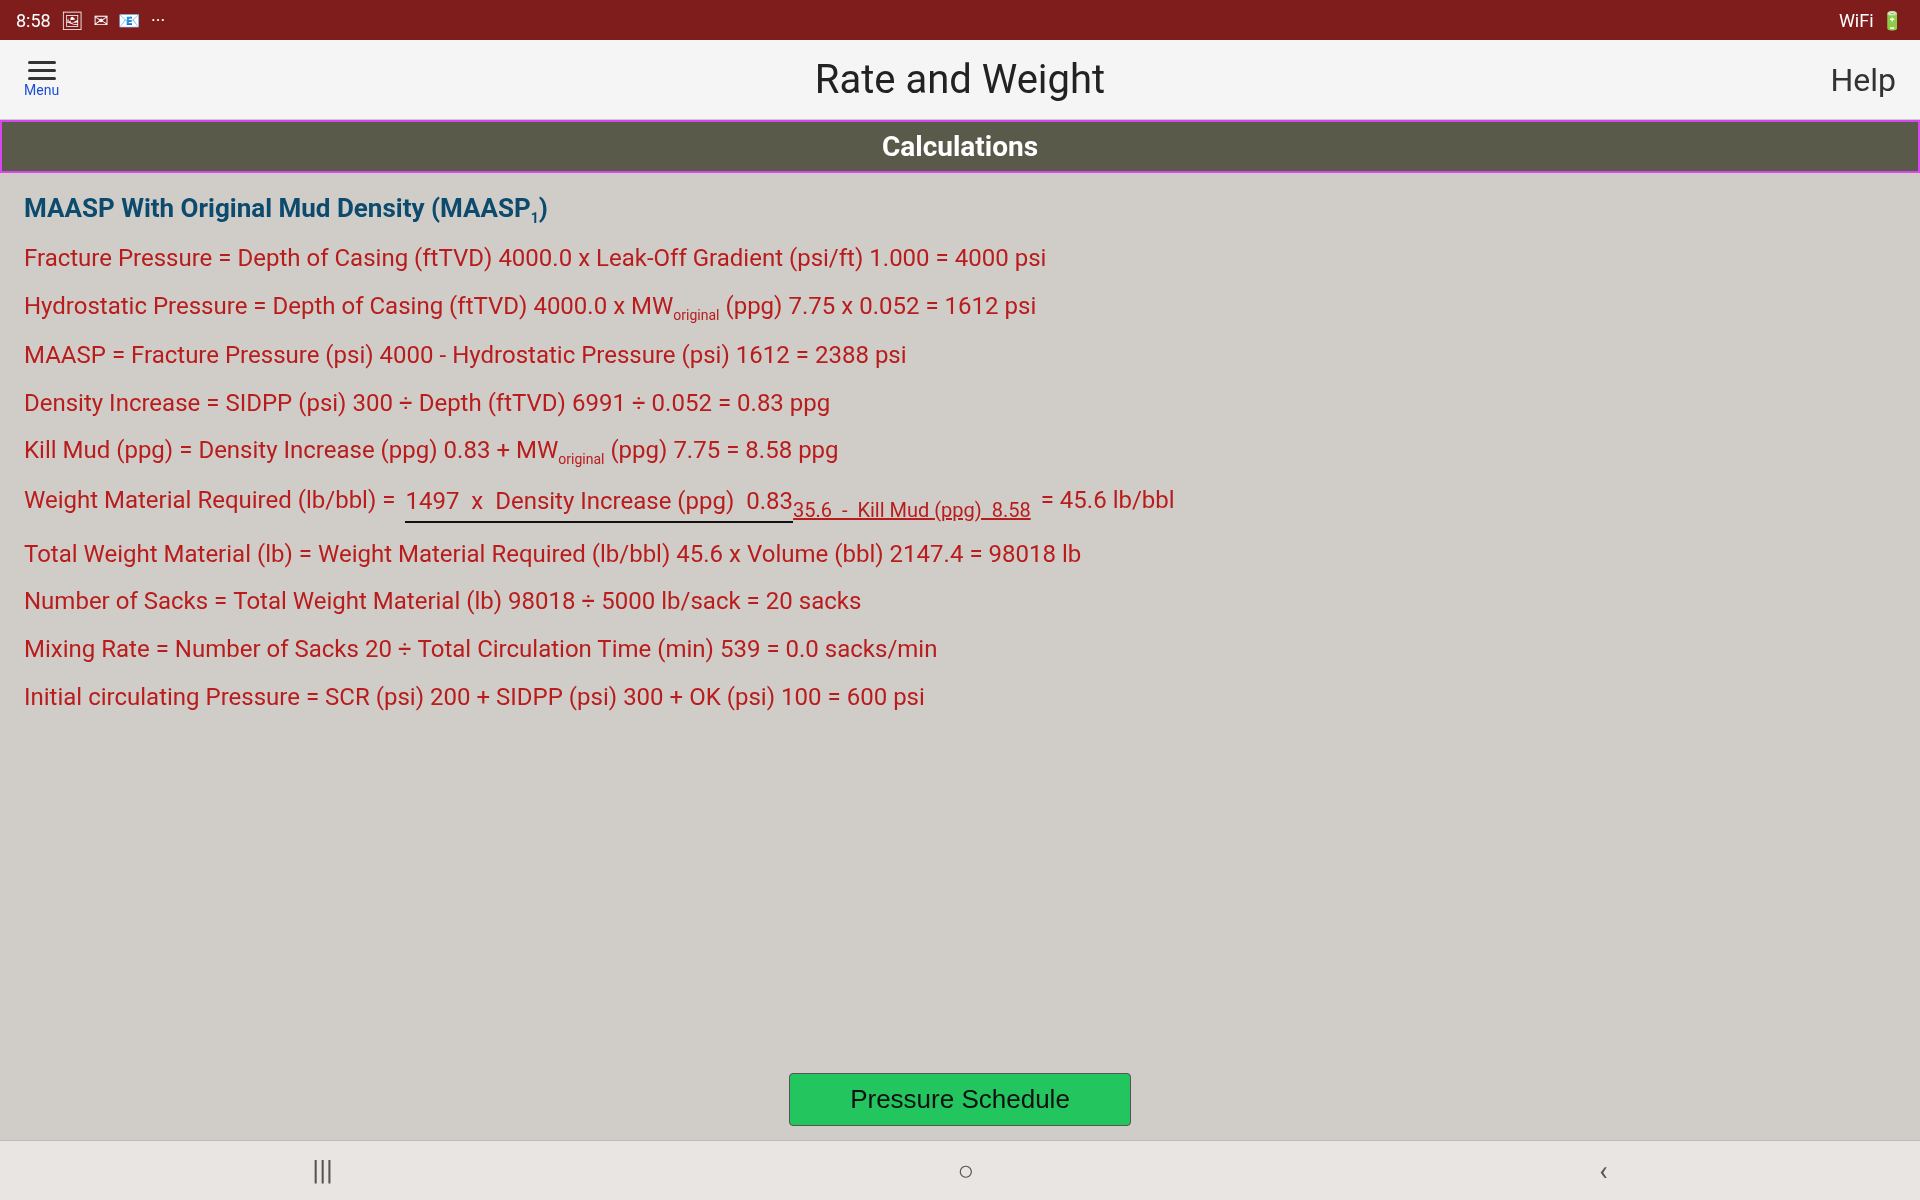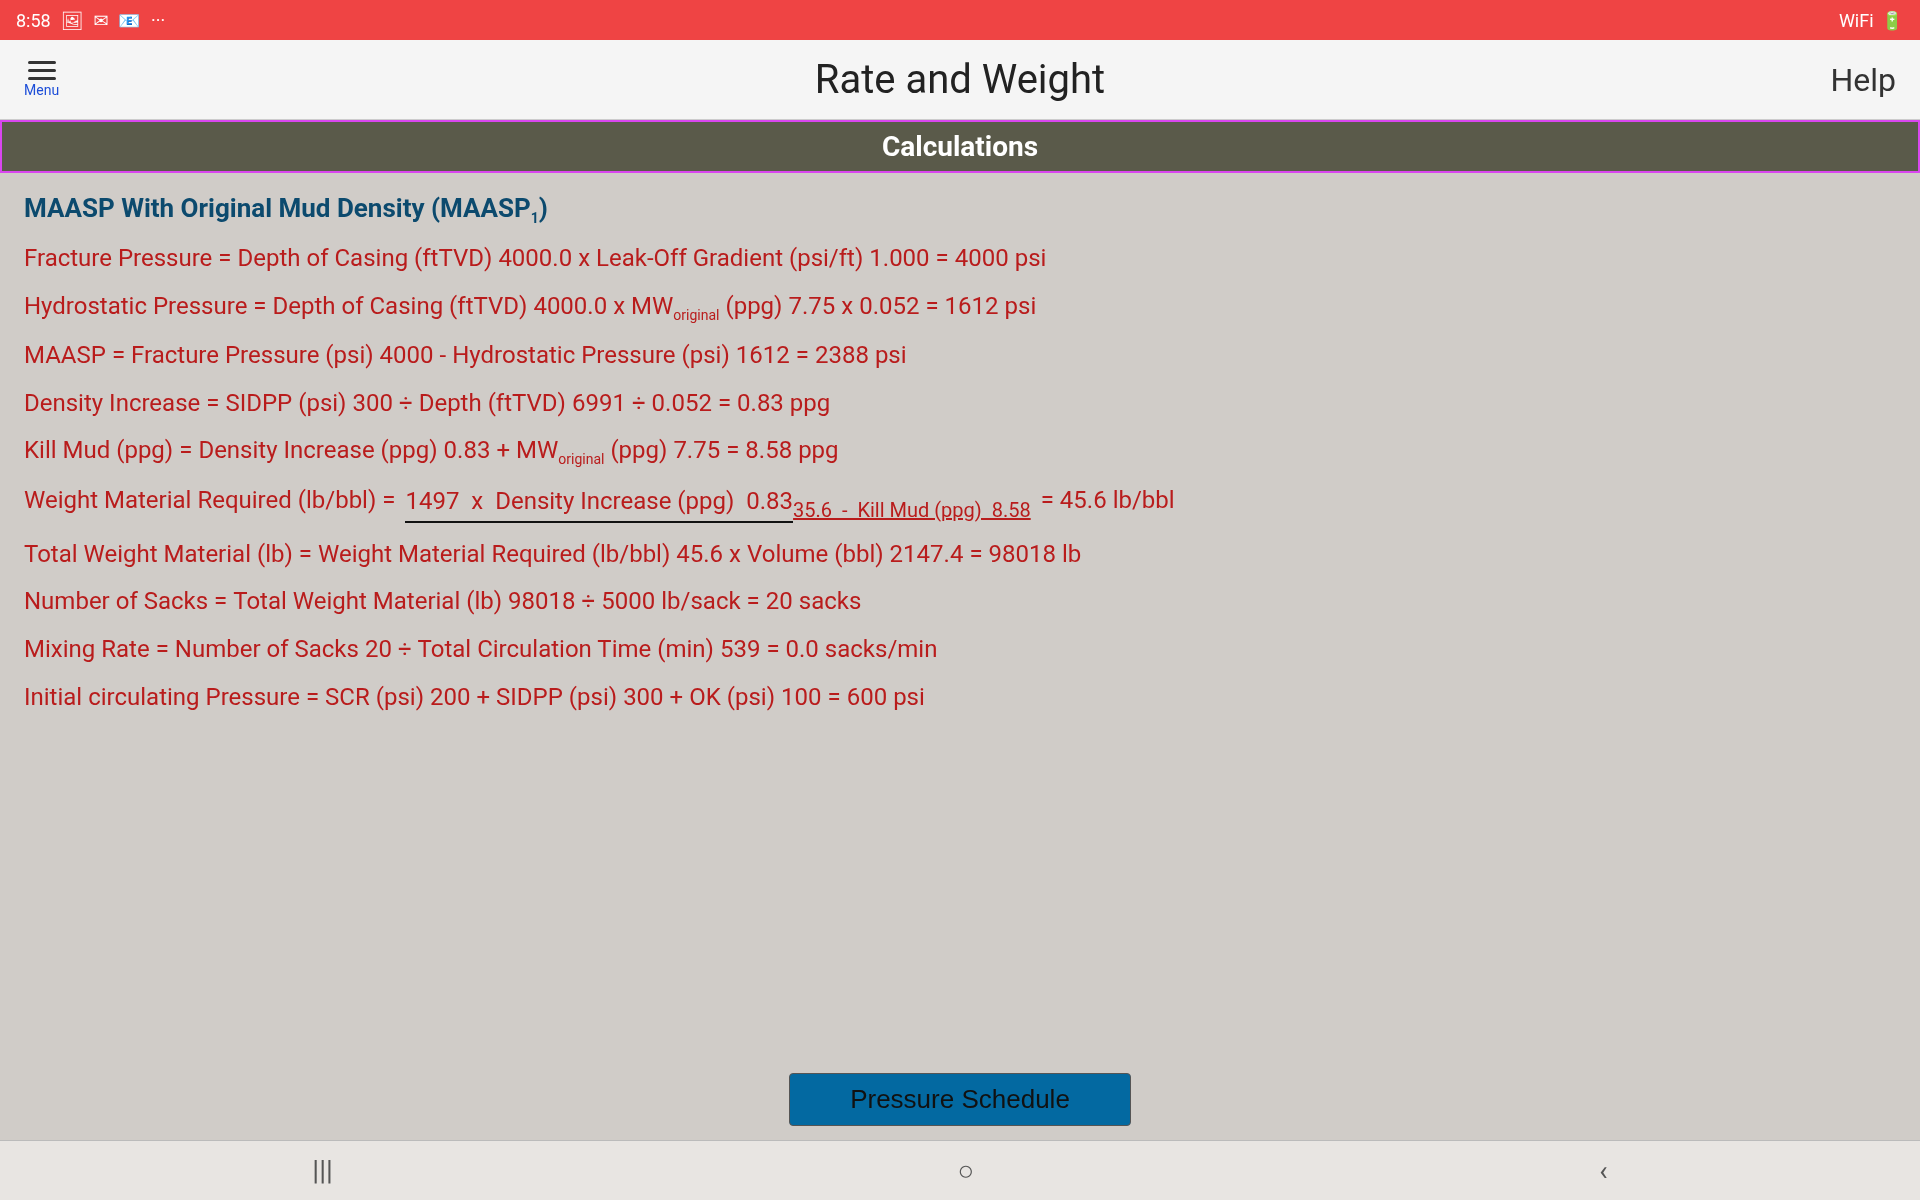--- a/index.html
+++ b/index.html
@@ -9,21 +9,21 @@
       background: #d0ccc8;
       font-family: 'Roboto', Arial, sans-serif;
       overflow: hidden;
       position: relative;
     }
 
     
     .status-bar {
       width: 100%;
       height: 40px;
-      background: #ef4444;
+      background: #7f1d1d;
       display: flex;
       align-items: center;
       justify-content: space-between;
       padding: 0 16px;
       color: white;
       font-size: 18px;
     }
     .status-left {
       display: flex;
       align-items: center;
@@ -144,21 +144,21 @@
     
     .bottom-btn-area {
       width: 100%;
       display: flex;
       justify-content: center;
       padding: 10px 0;
       background: #d0ccc8;
     }
     .pressure-schedule-btn {
       border: 1.5px solid #555;
-      background: #0369a1;
+      background: #22c55e;
       font-size: 26px;
       color: #111;
       padding: 10px 60px;
       border-radius: 4px;
       cursor: pointer;
     }
 
     
     .nav-bar {
       width: 100%;

